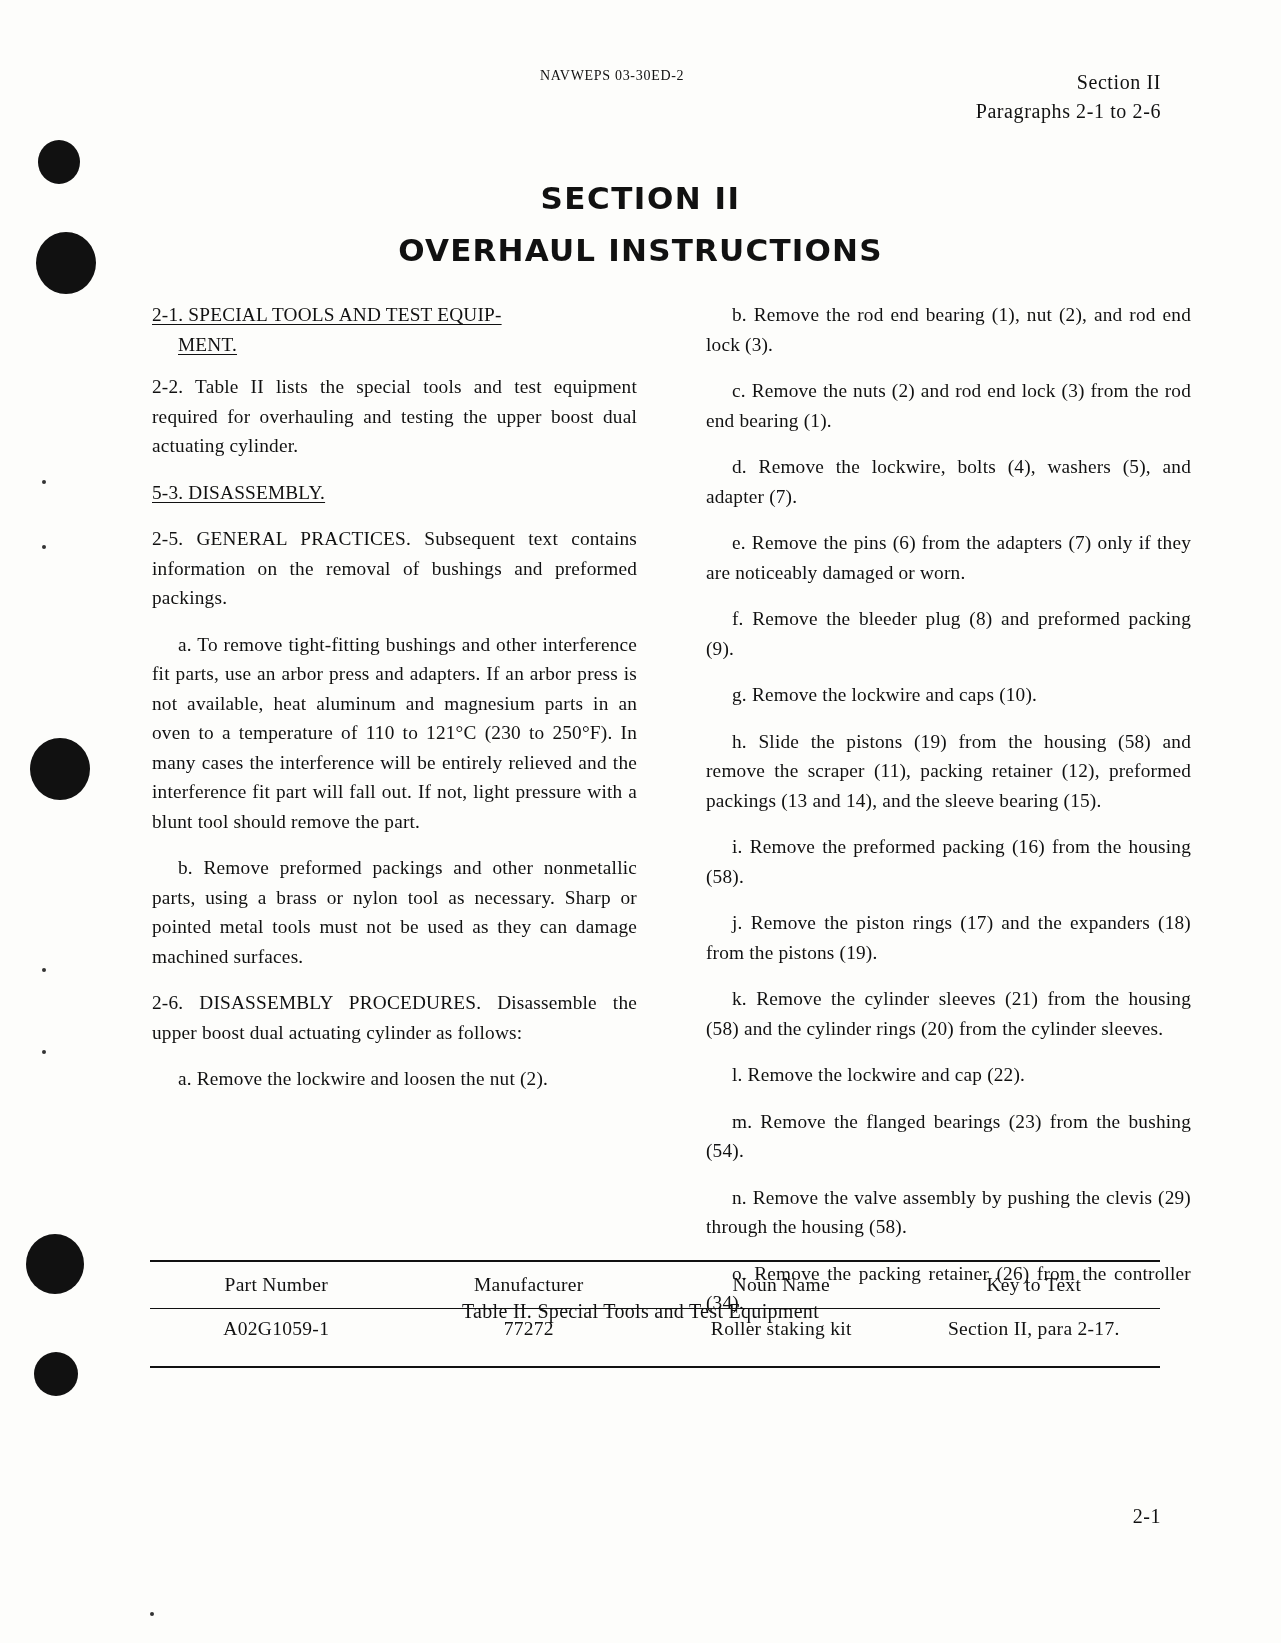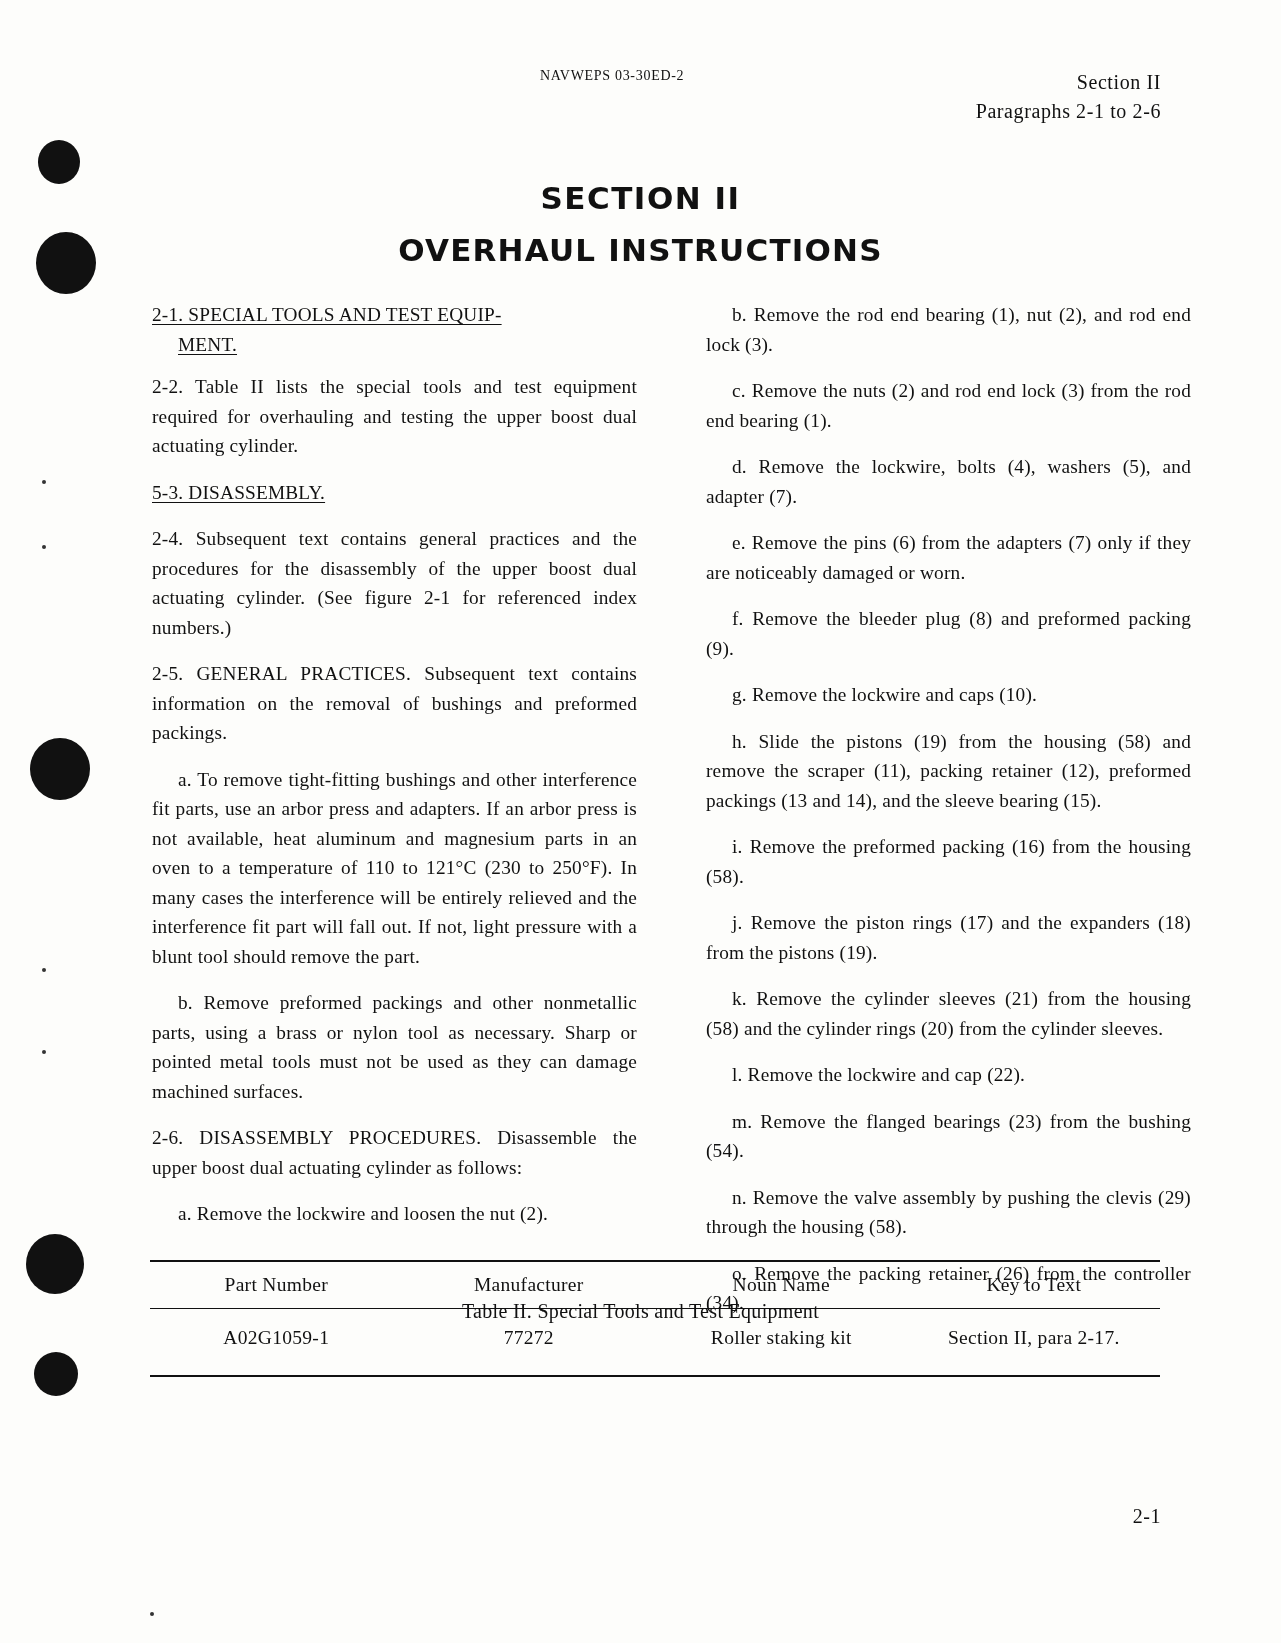--- a/index.html
+++ b/index.html
@@ -134,21 +134,21 @@
     text-align: center;
     padding: 12px 4px;
     font-weight: normal;
     letter-spacing: 0.3px;
   }
   table.tools thead th {
     border-top: 2px solid #111;
     border-bottom: 1px solid #111;
   }
   table.tools tbody td {
-    padding-top: 18px;
+    padding-top: 9px;
     padding-bottom: 26px;
   }
   table.tools tbody tr {
     border-bottom: 2px solid #111;
   }
 
   .page-no {
     position: absolute;
     right: 120px;
     top: 1505px;
@@ -188,21 +188,20 @@
 
   <div class="columns">
 
     <div class="col left">
       <p class="tight hang-head">
         <u class="ul">2-1. SPECIAL TOOLS AND TEST EQUIP-</u><br>
         <span style="display:inline-block;margin-left:26px;"><u class="ul">MENT.</u></span>
       </p>
       <p>2-2. Table II lists the special tools and test equipment required for overhauling and testing the upper boost dual actuating cylinder.</p>
       <p><u class="ul">5-3. DISASSEMBLY.</u></p>
-      <p>2-4. Subsequent text contains general practices and the procedures for the disassembly of the upper boost dual actuating cylinder. (See figure 2-1 for referenced index numbers.)</p>
       <p>2-5. GENERAL PRACTICES. Subsequent text contains information on the removal of bushings and preformed packings.</p>
       <p class="ind">a. To remove tight-fitting bushings and other interference fit parts, use an arbor press and adapters. If an arbor press is not available, heat aluminum and magnesium parts in an oven to a temperature of 110 to 121°C (230 to 250°F). In many cases the interference will be entirely relieved and the interference fit part will fall out. If not, light pressure with a blunt tool should remove the part.</p>
       <p class="ind">b. Remove preformed packings and other nonmetallic parts, using a brass or nylon tool as necessary. Sharp or pointed metal tools must not be used as they can damage machined surfaces.</p>
       <p>2-6. DISASSEMBLY PROCEDURES. Disassemble the upper boost dual actuating cylinder as follows:</p>
       <p class="ind">a. Remove the lockwire and loosen the nut (2).</p>
     </div>
 
     <div class="col right">
       <p class="ind">b. Remove the rod end bearing (1), nut (2), and rod end lock (3).</p>
       <p class="ind">c. Remove the nuts (2) and rod end lock (3) from the rod end bearing (1).</p>

